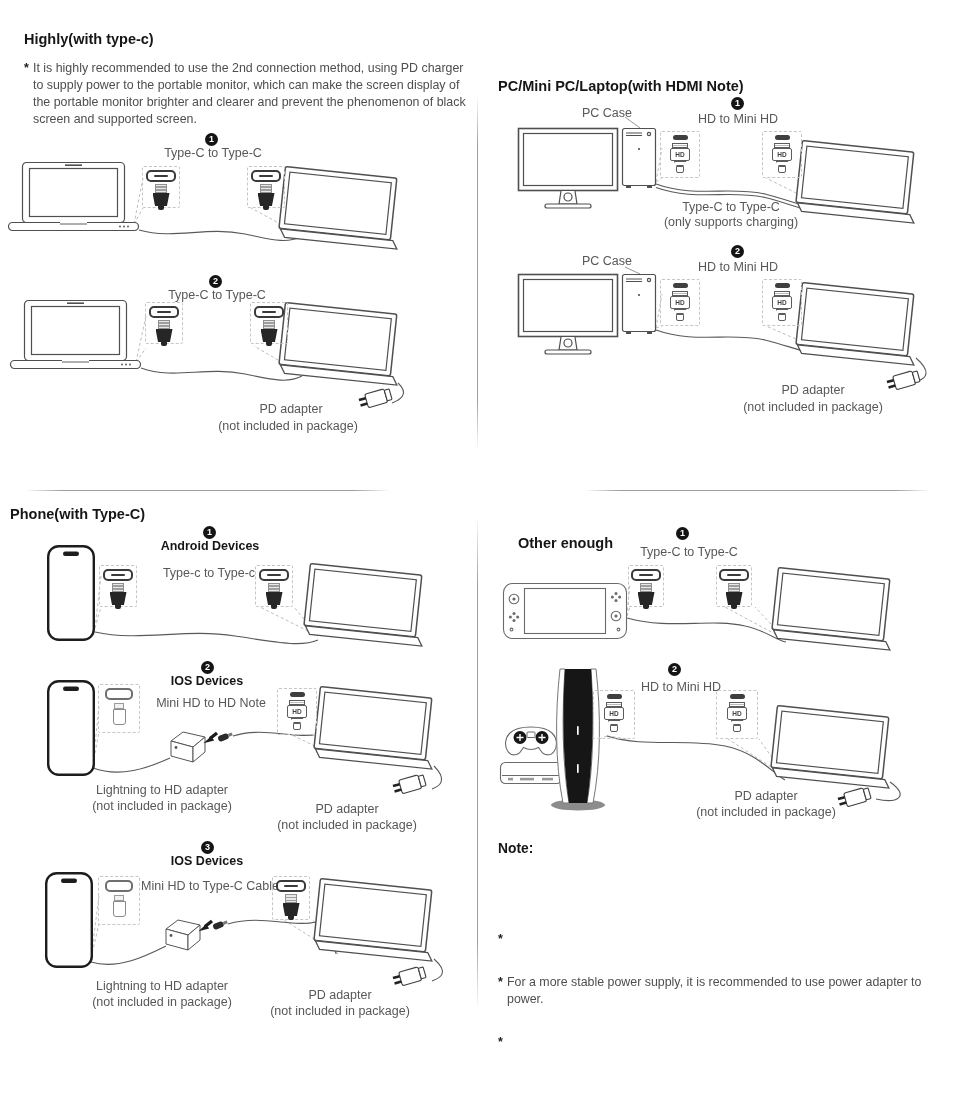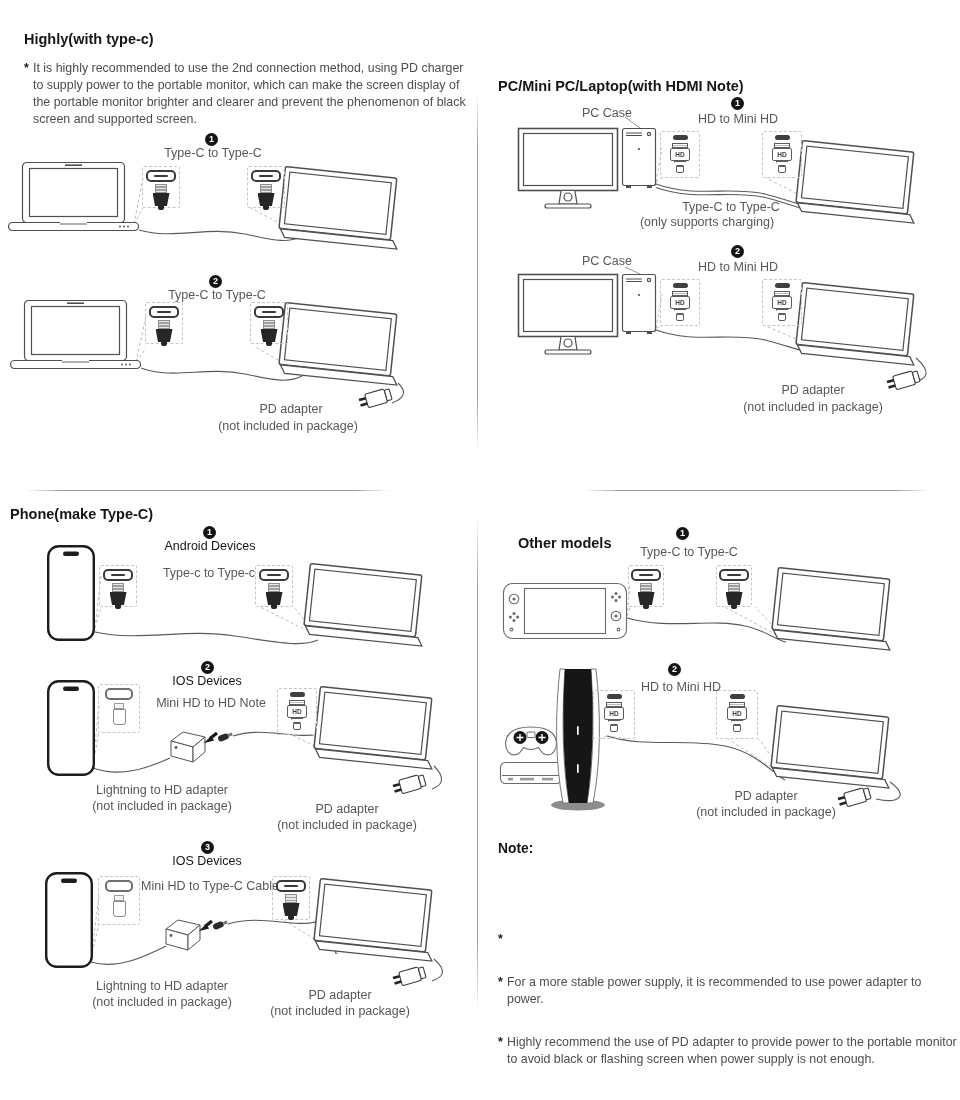--- a/index.html
+++ b/index.html
@@ -1,20 +1,20 @@
 <!DOCTYPE html>
 <html><head>
 <meta charset="utf-8">
 <style>
   html,body{margin:0;padding:0;background:#fff;}
   body{width:960px;height:1100px;position:relative;font-family:"Liberation Sans",sans-serif;color:#1a1a1a;}
   .page{position:absolute;left:0;top:0;width:960px;height:1100px;overflow:hidden;background:#fff;}
   .h{position:absolute;font-size:14.5px;font-weight:700;color:#161616;white-space:nowrap;}
   .lbl{position:absolute;transform:translateX(-50%);font-size:12.5px;color:#595757;white-space:nowrap;}
-  .lblb{position:absolute;transform:translateX(-50%);font-size:12.5px;font-weight:400;color:#161616;white-space:nowrap;}
+  .lblb{position:absolute;transform:translateX(-50%);font-size:12.5px;font-weight:700;color:#161616;white-space:nowrap;}
   .badge{position:absolute;width:13px;height:13px;border-radius:50%;background:#141414;color:#fff;font-size:9px;font-weight:700;display:flex;align-items:center;justify-content:center;line-height:1;}
   .para{position:absolute;font-size:12.4px;line-height:1.36;color:#4e4e4e;}
   .bullet{position:relative;padding-left:9px;}
   .star{position:absolute;left:0;top:0;font-weight:700;color:#222;}
   .art{position:absolute;}
   .cab{fill:none;stroke:#58595b;stroke-width:1.1;}
   .dash{fill:none;stroke:#bdbdbd;stroke-width:1;stroke-dasharray:3 2.5;}
   .thin{fill:none;stroke:#8a8a8a;stroke-width:0.9;}
   .vdiv{position:absolute;width:1px;background:linear-gradient(180deg,rgba(160,160,160,0),#9e9e9e 14%,#9e9e9e 86%,rgba(160,160,160,0));}
   .hdiv{position:absolute;height:1px;background:linear-gradient(90deg,rgba(160,160,160,0),#9e9e9e 10%,#9e9e9e 90%,rgba(160,160,160,0));}
@@ -239,21 +239,21 @@
   <div class="conn" style="left:762px;top:131px;width:40px;height:47px">
     <div class="hport"></div>
     <div class="htip"></div>
     <div class="hbody">
         <span>HD</span>
       </div>
     <div class="hneck"></div>
       <div class="hstem"></div>
   </div>
   <div class="lbl" style="left:731px;top:200px">Type-C to Type-C</div>
-  <div class="lbl" style="left:707px;top:215px">(only supports charging)</div>
+  <div class="lbl" style="left:731px;top:215px">(only supports charging)</div>
 
   <div class="lbl" style="left:607px;top:254px">PC Case</div>
   <div class="badge" style="left:731px;top:245px">2</div>
   <div class="lbl" style="left:738px;top:260px">HD to Mini HD</div>
   <svg class="art" style="left:480px;top:248px" width="480" height="170" viewBox="0 0 480 170" xmlns="http://www.w3.org/2000/svg">
     <path class="thin" d="M145,19 L160,26"></path>
     <path class="dash" d="M176,80 L182,78 M176,80 L182,46"></path>
     <path class="dash" d="M346,104 L323,78 M346,104 L286,78"></path>
     <path class="cab" d="M176,82 C215,96 250,84 285,92 C310,98 332,108 346,106"></path>
     <path class="cab" d="M436,110 C452,124 446,130 438,133"></path>
@@ -276,21 +276,21 @@
     <div class="htip"></div>
     <div class="hbody">
         <span>HD</span>
       </div>
     <div class="hneck"></div>
       <div class="hstem"></div>
   </div>
   <div class="lbl" style="left:813px;top:383px">PD adapter</div>
   <div class="lbl" style="left:813px;top:400px">(not included in package)</div>
 
-  <div class="h" style="left:10px;top:506px">Phone(make Type-C)</div>
+  <div class="h" style="left:10px;top:506px">Phone(with Type-C)</div>
 
   <div class="badge" style="left:203px;top:526px">1</div>
   <div class="lblb" style="left:210px;top:539px">Android Devices</div>
   <div class="lbl" style="left:209px;top:566px">Type-c to Type-c</div>
   <svg class="art" style="left:0;top:528px" width="470" height="132" viewBox="0 0 470 132" xmlns="http://www.w3.org/2000/svg">
     <path class="dash" d="M95,100 L101,79 M95,100 L101,48"></path>
     <path class="dash" d="M318,108 L294,79 M318,108 L260,79"></path>
     <path class="cab" d="M95,104 C140,114 185,100 235,108 C270,113 300,120 318,112"></path>
     <use href="#d-phone" x="47" y="17"></use>
     <use href="#d-pmon" x="310" y="35"></use>
@@ -364,21 +364,21 @@
     <div class="cport"></div>
     <div class="cshield"></div>
       <div class="cbody"></div>
       <div class="cnub"></div>
   </div>
   <div class="lbl" style="left:162px;top:979px">Lightning to HD adapter</div>
   <div class="lbl" style="left:162px;top:995px">(not included in package)</div>
   <div class="lbl" style="left:340px;top:988px">PD adapter</div>
   <div class="lbl" style="left:340px;top:1004px">(not included in package)</div>
 
-  <div class="h" style="left:518px;top:535px">Other models</div>
+  <div class="h" style="left:518px;top:535px">Other enough</div>
 
   <div class="badge" style="left:676px;top:527px">1</div>
   <div class="lbl" style="left:689px;top:545px">Type-C to Type-C</div>
   <svg class="art" style="left:480px;top:538px" width="480" height="125" viewBox="0 0 480 125" xmlns="http://www.w3.org/2000/svg">
     <path class="dash" d="M147,78 L150,69 M147,78 L150,45"></path>
     <path class="dash" d="M306,102 L275,69 M306,102 L245,69"></path>
     <path class="cab" d="M147,80 C190,92 230,80 265,88 C285,92 296,102 306,104"></path>
     <use href="#d-switch" x="23" y="45"></use>
     <use href="#d-pmon" x="298" y="29"></use>
   </svg>
@@ -432,16 +432,15 @@
   <div class="h" style="left:498px;top:841px;font-size:13.8px">Note:</div>
   <div class="para bullet" style="left:498px;top:864px;width:452px">
     <span class="star">*</span>
   </div>
   <div class="para bullet" style="left:498px;top:907px;width:452px">
     <span class="star">*</span>
     <span>For a more stable power supply, it is recommended to use power adapter to power.</span>
   </div>
   <div class="para bullet" style="left:498px;top:933px;width:452px">
     <span class="star">*</span>
-    <span>Highly recommend the use of PD adapter to provide power to the portable monitor to avoid black or flashing screen when power supply is not enough.</span>
   </div>
 
 </div>
 
 </body></html>

